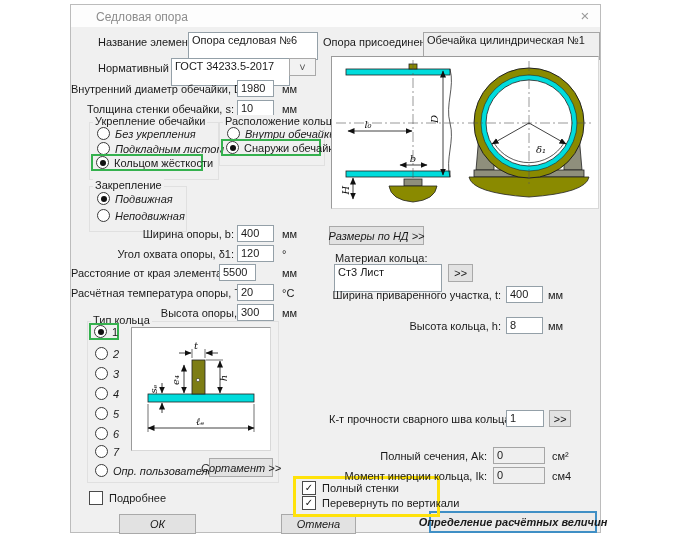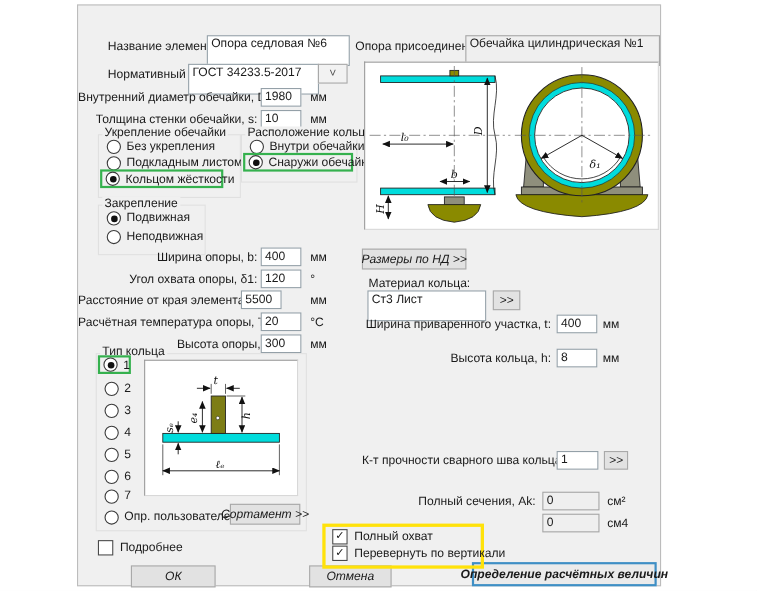--- a/index.html
+++ b/index.html
@@ -14,21 +14,21 @@
   .rl{text-align:right;}
   .tb{position:absolute;background:#fff;border:1px solid #94a0a8;padding:1px 3px;box-sizing:border-box;
     white-space:nowrap;overflow:hidden;height:28px;}
   .tb.small{height:17px;}
   .tb.ro{background:#efefef;border-color:#a6a6a6;}
   .btn{position:absolute;background:#e2e2e2;border:1px solid #a9a9a9;box-sizing:border-box;
     display:flex;align-items:center;justify-content:center;white-space:nowrap;cursor:default;font-style:italic;}
   .btn.primary{border:2px solid #3f8fc5;font-weight:bold;background:#ebebeb;}
   .combo-arrow{position:absolute;background:#f2f2f2;border:1px solid #a9a9a9;box-sizing:border-box;
     display:flex;align-items:center;justify-content:center;color:#555;}
-  .rrow{position:absolute;display:flex;gap:5px;white-space:nowrap;}
+  .rrow{position:absolute;display:flex;align-items:center;gap:5px;white-space:nowrap;font-style:italic;}
   .radio{width:11px;height:11px;min-width:11px;border:1px solid #3a3a3a;border-radius:50%;
     background:#fff;position:relative;box-sizing:content-box;}
   .radio.sel::after{content:"";position:absolute;left:2.5px;top:2.5px;width:6px;height:6px;
     border-radius:50%;background:#111;}
   .cb{width:12px;height:12px;min-width:12px;border:1px solid #4a4a4a;background:#fff;
     font-size:10px;line-height:11px;text-align:center;color:#111;box-sizing:content-box;}
   .hl-green{position:absolute;border:2px solid #35b14e;display:flex;align-items:center;gap:5px;
     padding:0 3px;box-sizing:border-box;white-space:nowrap;}
   .hl-yellow{position:absolute;border:3px solid #ffe20a;}
   .crow{position:absolute;display:flex;align-items:center;gap:6px;white-space:nowrap;}
@@ -46,20 +46,24 @@
   svg .dime{stroke:#111;stroke-width:.8;marker-end:url(#ah);}
   svg .thin{stroke:#111;stroke-width:.7;fill:none;}
   svg .ext{stroke:#111;stroke-width:.6;}
   svg text{font-family:"DejaVu Serif",serif;font-style:italic;font-size:10px;fill:#111;}
 </style>
 </head>
 <body>
 
 <div class="dialog">
 
+  <div class="titlebar">
+    <span class="title">Седловая опора</span>
+    <span class="close">×</span>
+  </div>
 
   <span class="lbl" style="left:27px;top:31px">Название элемента:</span>
   <div class="tb" style="left:117px;top:27px;width:130px">Опора седловая №6</div>
   <span class="lbl" style="left:252px;top:31px">Опора присоединена к:</span>
   <div class="tb ro" style="left:352px;top:27px;width:177px">Обечайка цилиндрическая №1</div>
 
   <span class="lbl" style="left:27px;top:57px">Нормативный документ:</span>
   <div class="tb" style="left:100px;top:53px;width:119px">ГОСТ 34233.5-2017</div>
   <div class="combo-arrow" style="left:218px;top:53px;width:27px;height:18px">˅</div>
 
@@ -200,21 +204,21 @@
     <span>Подробнее</span>
   </div>
 
   <div class="btn" style="left:48px;top:509px;width:77px;height:20px">ОК</div>
   <div class="btn primary" style="left:358px;top:506px;width:168px;height:22px">Определение расчётных величин</div>
   <div class="btn" style="left:210px;top:509px;width:75px;height:20px">Отмена</div>
 
   <div class="hl-yellow" style="left:222px;top:471px;width:141px;height:35px"></div>
   <div class="crow" style="left:231px;top:476px">
     <span class="cb">✓</span>
-    <span>Полный охват</span>
+    <span>Полный стенки</span>
   </div>
   <div class="crow" style="left:231px;top:491px">
     <span class="cb">✓</span>
     <span>Перевернуть по вертикали</span>
   </div>
 
   <div class="panel" style="left:260px;top:51px;width:268px;height:153px">
     <svg width="266" height="151" viewBox="0 0 266 151">
       <g>
         <rect x="14" y="12" width="104" height="6" class="cy"></rect>
@@ -270,16 +274,17 @@
   <span class="unit" style="left:477px;top:315px">мм</span>
 
   <span class="lbl rl" style="left:258px;top:408px;width:172px">К-т прочности сварного шва кольца, фk:</span>
   <div class="tb small" style="left:435px;top:405px;width:38px">1</div>
   <div class="btn" style="left:478px;top:405px;width:22px;height:17px">&gt;&gt;</div>
 
   <span class="lbl rl" style="left:250px;top:445px;width:166px">Полный сечения, Ak:</span>
   <div class="tb small ro" style="left:422px;top:442px;width:52px">0</div>
   <span class="unit" style="left:481px;top:445px">см²</span>
 
+  <span class="lbl rl" style="left:250px;top:465px;width:166px">Момент инерции кольца, Ik:</span>
   <div class="tb small ro" style="left:422px;top:462px;width:52px">0</div>
   <span class="unit" style="left:481px;top:465px">см4</span>
 
 </div>
 
 </body></html>

